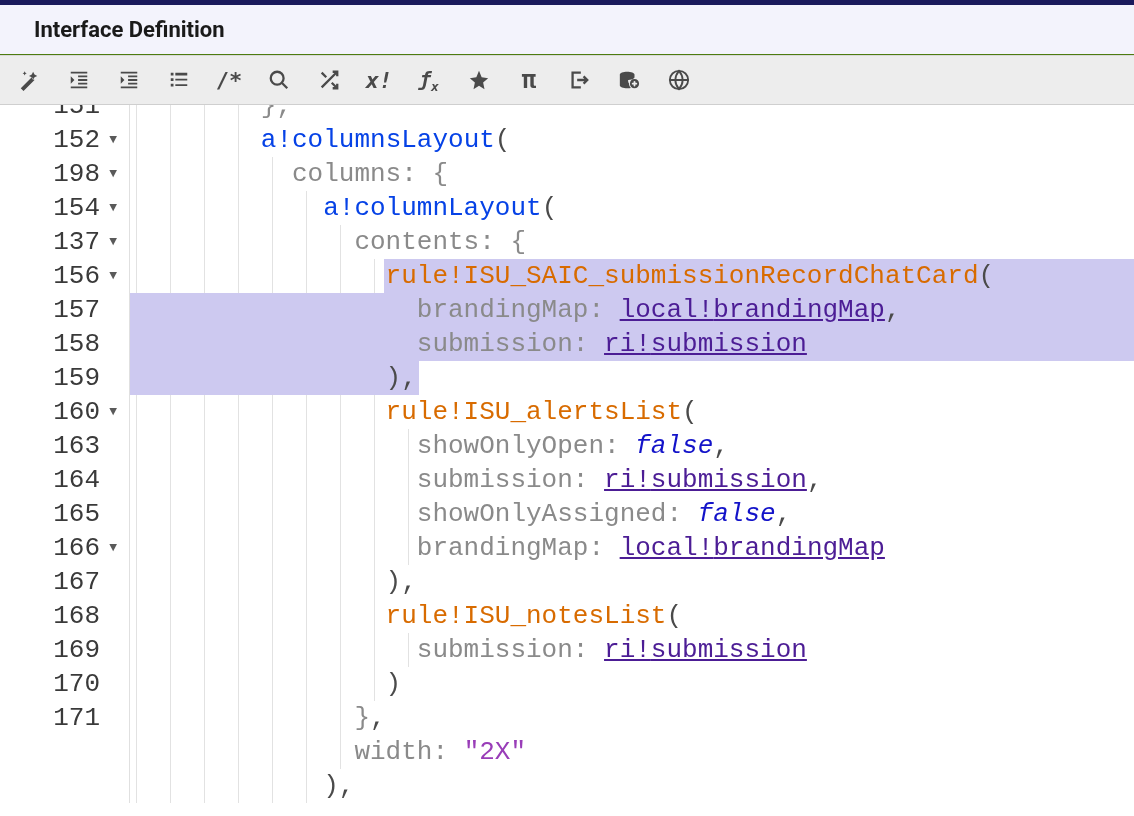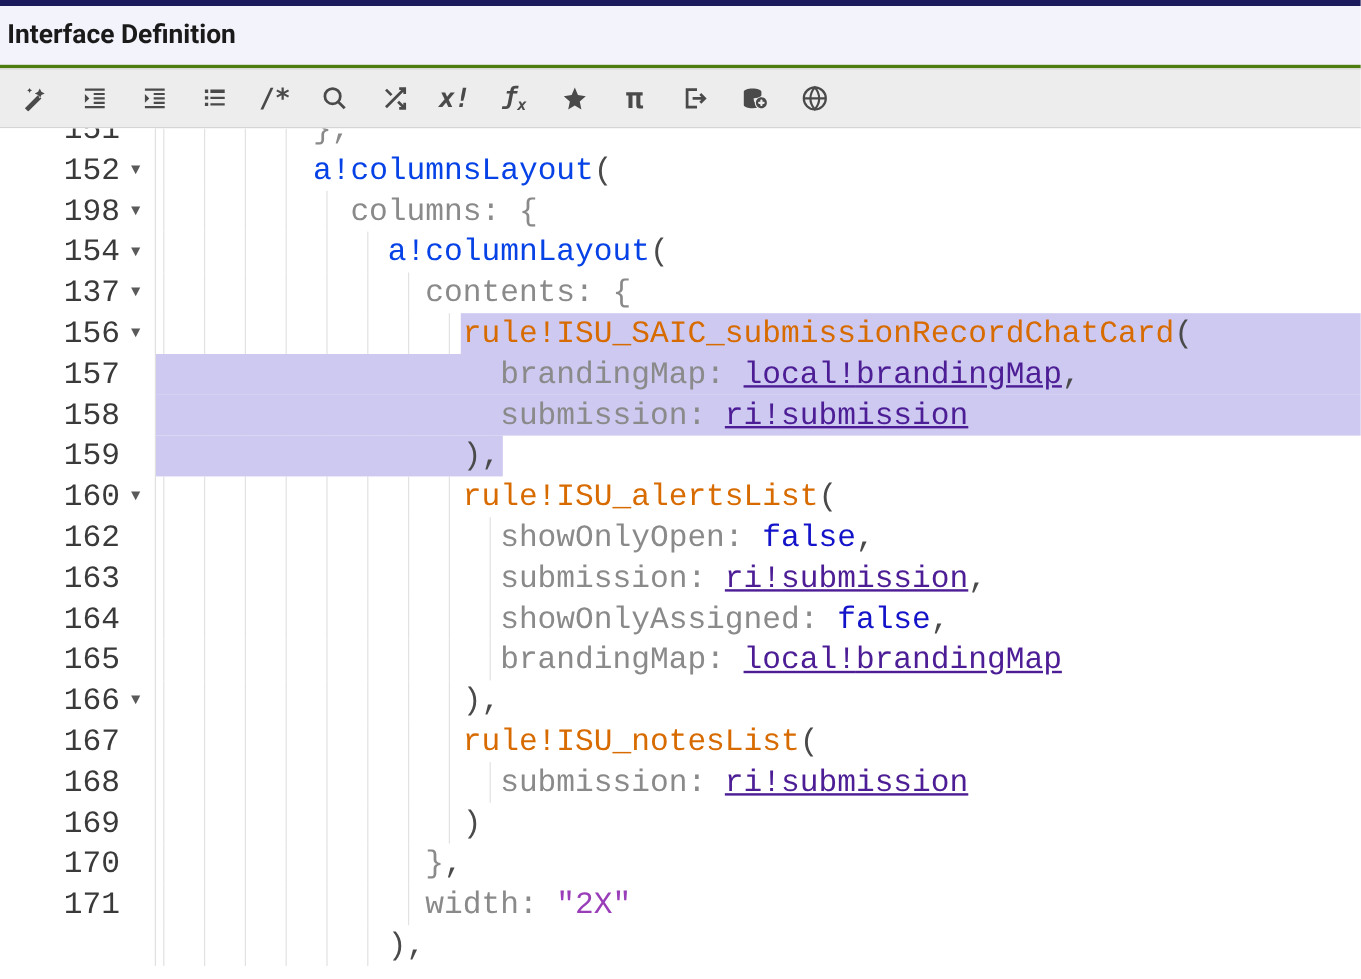--- a/index.html
+++ b/index.html
@@ -6,22 +6,22 @@
   body {
     font-family: -apple-system, BlinkMacSystemFont, "Segoe UI", Roboto, sans-serif;
     background: #fff;
     width: 1134px;
     height: 816px;
     overflow: hidden;
   }
   .top-border { height: 5px; background: #1a1a5c; }
   .header {
     background: #f3f3fc;
-    padding: 12px 6px;
-    border-bottom: 3px solid #4d7c0f;
+    padding: 12px 34px;
+    border-bottom: 1px solid #4d7c0f;
   }
   .header-title {
     font-size: 22px;
     font-weight: 700;
     color: #1a1a1a;
   }
   .toolbar {
     background: #ededed;
     border-top: 1px solid #d8d8d8;
     border-bottom: 1px solid #cfcfcf;
@@ -100,21 +100,21 @@
     top: 0;
     bottom: 0;
     width: 1px;
     background: #e2e2e2;
   }
   .t-keyword { color: #0642e6; }
   .t-func { color: #0642e6; }
   .t-param { color: #8a8a8a; }
   .t-rule { color: #d86b00; }
   .t-var { color: #4c1d95; text-decoration: underline; }
-  .t-bool { color: #1313c9; font-weight: 500; }
+  .t-bool { color: #1313c9; font-weight: 500; font-style: italic; }
   .t-str { color: #993db8; }
   .t-punc { color: #4a4a4a; }
   .t-brace { color: #8a8a8a; }
   .selrow {
     position: absolute;
     background: #cdc9f0;
     z-index: 0;
   }
   .text { position: relative; z-index: 1; }
 </style>
@@ -230,24 +230,20 @@
       </div>
       <div class="gutter-line">
         <span class="gutter-num">159</span>
         <span class="fold"></span>
       </div>
       <div class="gutter-line">
         <span class="gutter-num">160</span>
         <span class="fold">▼</span>
       </div>
       <div class="gutter-line">
-        <span class="gutter-num">162</span>
-        <span class="fold"></span>
-      </div>
-      <div class="gutter-line">
         <span class="gutter-num">163</span>
         <span class="fold"></span>
       </div>
       <div class="gutter-line">
         <span class="gutter-num">164</span>
         <span class="fold"></span>
       </div>
       <div class="gutter-line">
         <span class="gutter-num">165</span>
         <span class="fold"></span>

